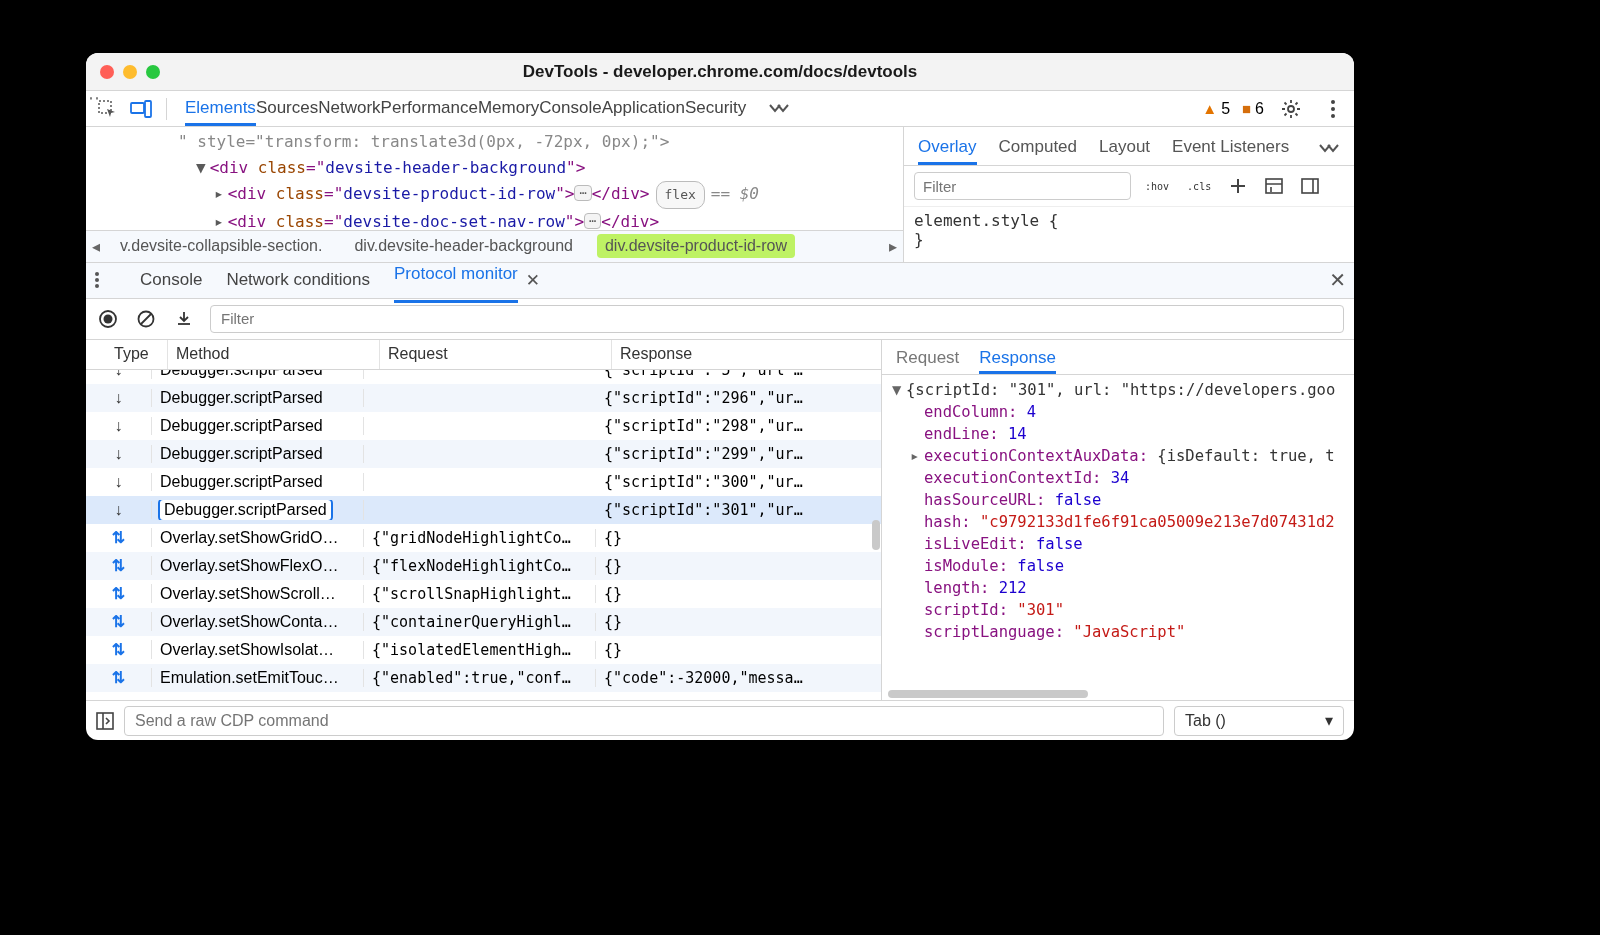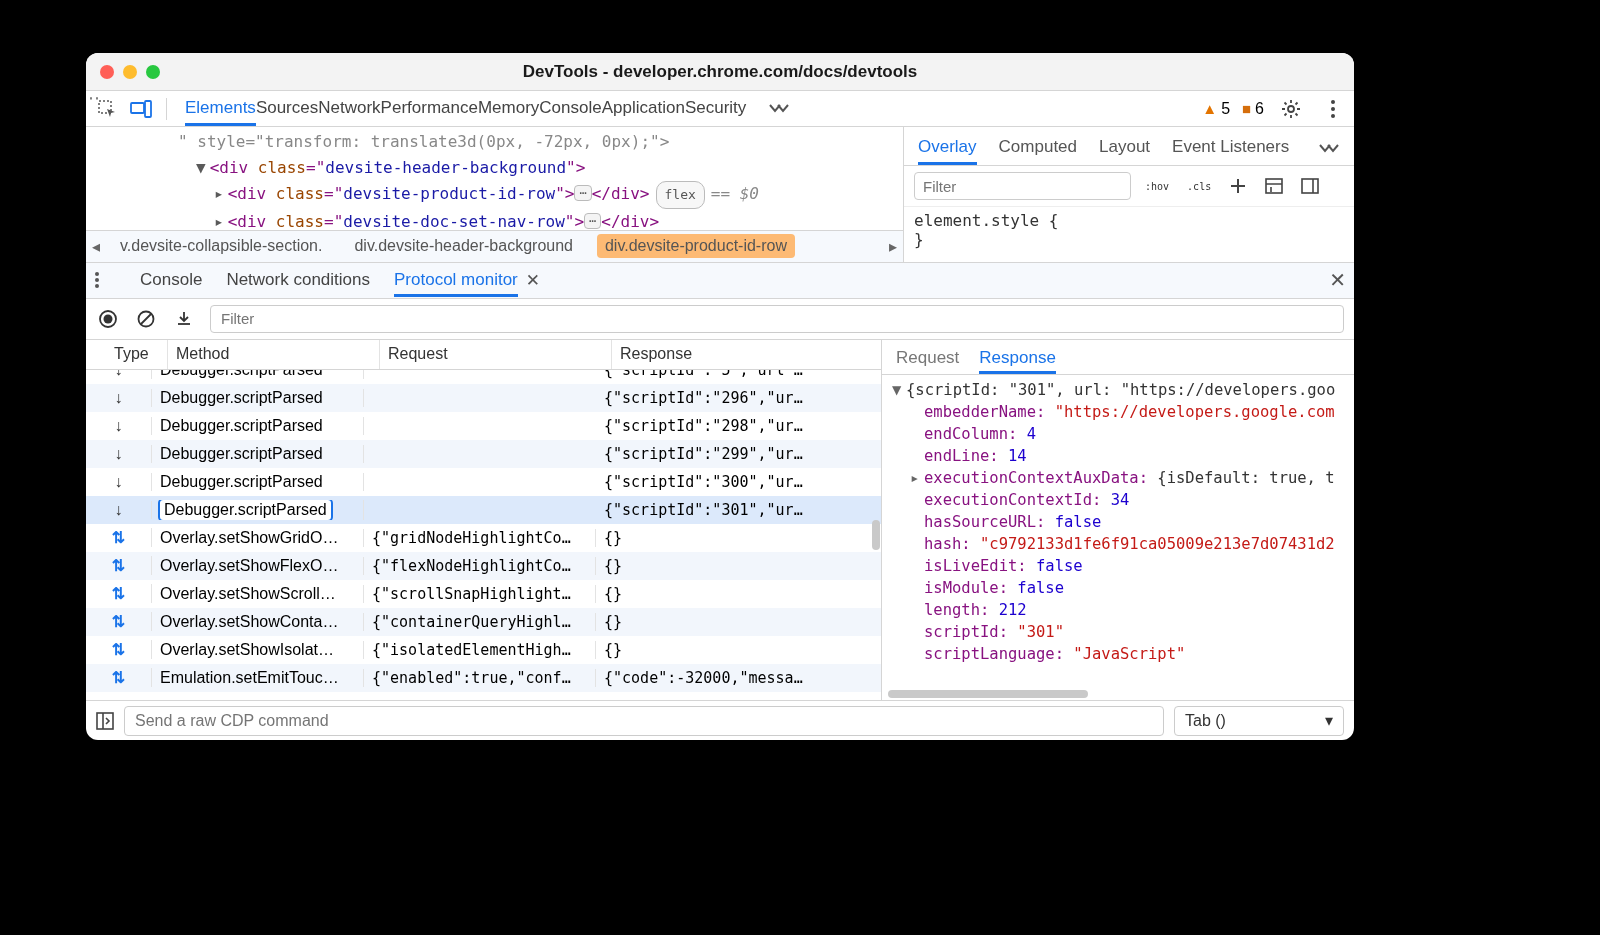--- a/index.html
+++ b/index.html
@@ -39,39 +39,39 @@
   .attrv { color: #1a1aa6; }
   .punct { color: #881280; }
   .ellipsis-pill { display: inline-block; border: 1px solid #bbb; border-radius: 4px; padding: 0 4px; font-size: 12px; line-height: 14px; vertical-align: 2px; color: #555; background: #f4f4f4; }
   .flex-pill { display: inline-block; border: 1px solid #bbb; border-radius: 10px; padding: 0 8px; font-size: 13px; color: #555; background: #f7f7f7; margin-left: 6px; }
   .eq0 { color: #888; font-family: ui-monospace, Menlo, monospace; font-style: italic; margin-left: 6px; }
   .dom-faded { color: #888; padding-left: 92px; }
   .breadcrumb { display: flex; align-items: center; height: 32px; border-top: 1px solid #d5d5d5; font-size: 16px; background: #f6f9fd; position: relative; }
   .breadcrumb .scroll { display:flex; align-items:center; padding: 0 0 0 6px; gap: 16px; }
   .breadcrumb .seg { color: #555; white-space: nowrap; padding: 3px 8px; border-radius: 4px; }
   .breadcrumb .seg.cut { max-width: 260px; overflow: hidden; }
-  .breadcrumb .seg.sel { background: #fdba74; text-align: center; }
+  .breadcrumb .seg.sel { background: #bef264; text-align: center; }
   .breadcrumb .arrow { width: 20px; text-align: center; color: #666; }
   .bc-ellipsis { position: absolute; left: -4px; top: -40px; color: #777; font-size: 18px; }
   
   .styles-panel { width: 450px; display: flex; flex-direction: column; }
   .styles-tabs { display: flex; gap: 22px; padding: 6px 14px 0; border-bottom: 1px solid #d5d5d5; font-size: 17px; align-items: center; }
   .styles-tabs .stab { color: #555; padding: 4px 0 8px; cursor: pointer; }
   .styles-tabs .stab.active { color: #1a73e8; border-bottom: 3px solid #1a73e8; padding-bottom: 5px; }
   .styles-tabs .chev { margin-left: auto; color: #555; }
   .styles-toolbar { display: flex; align-items: center; gap: 10px; padding: 6px 10px; border-bottom: 1px solid #eee; }
   .styles-toolbar input { flex: 0 0 192px; height: 28px; border: 1px solid #ccc; border-radius: 4px; padding: 0 8px; font-size: 15px; }
   .styles-toolbar .txtbtn { font-family: ui-monospace, Menlo, monospace; font-size: 10px; color: #333; padding: 2px 4px; }
   .styles-toolbar .iconbtn { width: 26px; height: 26px; display: flex; align-items: center; justify-content: center; color: #444; }
   .styles-body { padding: 4px 10px 6px; font-family: ui-monospace, Menlo, monospace; font-size: 16px; color: #333; }
   
   .drawer-tabs { display: flex; align-items: center; height: 36px; border-bottom: 1px solid #d5d5d5; padding: 0 8px; gap: 24px; font-size: 17px; background: #f6f9fd; }
   .drawer-tabs .iconbtn { color: #555; width: 22px; text-align: center; }
   .drawer-tabs .dtab { color: #444; padding: 6px 0; }
-  .drawer-tabs .dtab.active { color: #1a73e8; border-bottom: 3px solid #1a73e8; padding-bottom: 4px; }
+  .drawer-tabs .dtab.active { color: #1a73e8; border-bottom: 3px solid #1a73e8; padding-bottom: 16px; }
   .drawer-tabs .close-x { margin-left: -16px; color: #555; }
   .drawer-tabs .drawer-x { margin-left: auto; color: #555; font-size: 20px; }
   .pm-toolbar { display: flex; align-items: center; gap: 14px; padding: 6px 10px; border-bottom: 1px solid #d5d5d5; }
   .pm-toolbar .iconbtn { width: 24px; height: 24px; display: flex; align-items: center; justify-content: center; color: #333; }
   .pm-toolbar input { flex: 1; height: 28px; border: 1px solid #ccc; border-radius: 4px; padding: 0 10px; font-size: 15px; }
   
   .pm-body { display: flex; flex: 1 1 auto; min-height: 0; }
   .pm-grid { flex: 1 1 auto; display: flex; flex-direction: column; border-right: 1px solid #d5d5d5; min-width: 0; }
   .pm-head { display: flex; height: 30px; border-bottom: 1px solid #d5d5d5; font-size: 16px; color: #333; flex: 0 0 auto; padding-left: 16px; }
   .col-type { width: 66px; padding-left: 12px; border-right: 1px solid #e3e3e3; display:flex; align-items:center; }
@@ -411,21 +411,20 @@
         </div>
       <div class="grid-vscroll"></div>
     </div>
     <div class="pm-detail">
       <div class="pm-detail-tabs">
         <div class="ptab">Request</div>
         <div class="ptab active">Response</div>
       </div>
       <div class="pm-json">
         <div><span class="caret">▼</span><span class="p">{scriptId: "301", url: "https://developers.goo</span></div>
-        <div class="ind"><span class="k">embedderName:</span> <span class="s">"https://developers.google.com</span></div>
         <div class="ind"><span class="k">endColumn:</span> <span class="n">4</span></div>
         <div class="ind"><span class="k">endLine:</span> <span class="n">14</span></div>
         <div class="ind"><span class="caret" style="margin-left:-14px">▸</span><span class="k">executionContextAuxData:</span> <span class="p">{isDefault: true, t</span></div>
         <div class="ind"><span class="k">executionContextId:</span> <span class="n">34</span></div>
         <div class="ind"><span class="k">hasSourceURL:</span> <span class="b">false</span></div>
         <div class="ind"><span class="k">hash:</span> <span class="s">"c9792133d1fe6f91ca05009e213e7d07431d2</span></div>
         <div class="ind"><span class="k">isLiveEdit:</span> <span class="b">false</span></div>
         <div class="ind"><span class="k">isModule:</span> <span class="b">false</span></div>
         <div class="ind"><span class="k">length:</span> <span class="n">212</span></div>
         <div class="ind"><span class="k">scriptId:</span> <span class="s">"301"</span></div>

